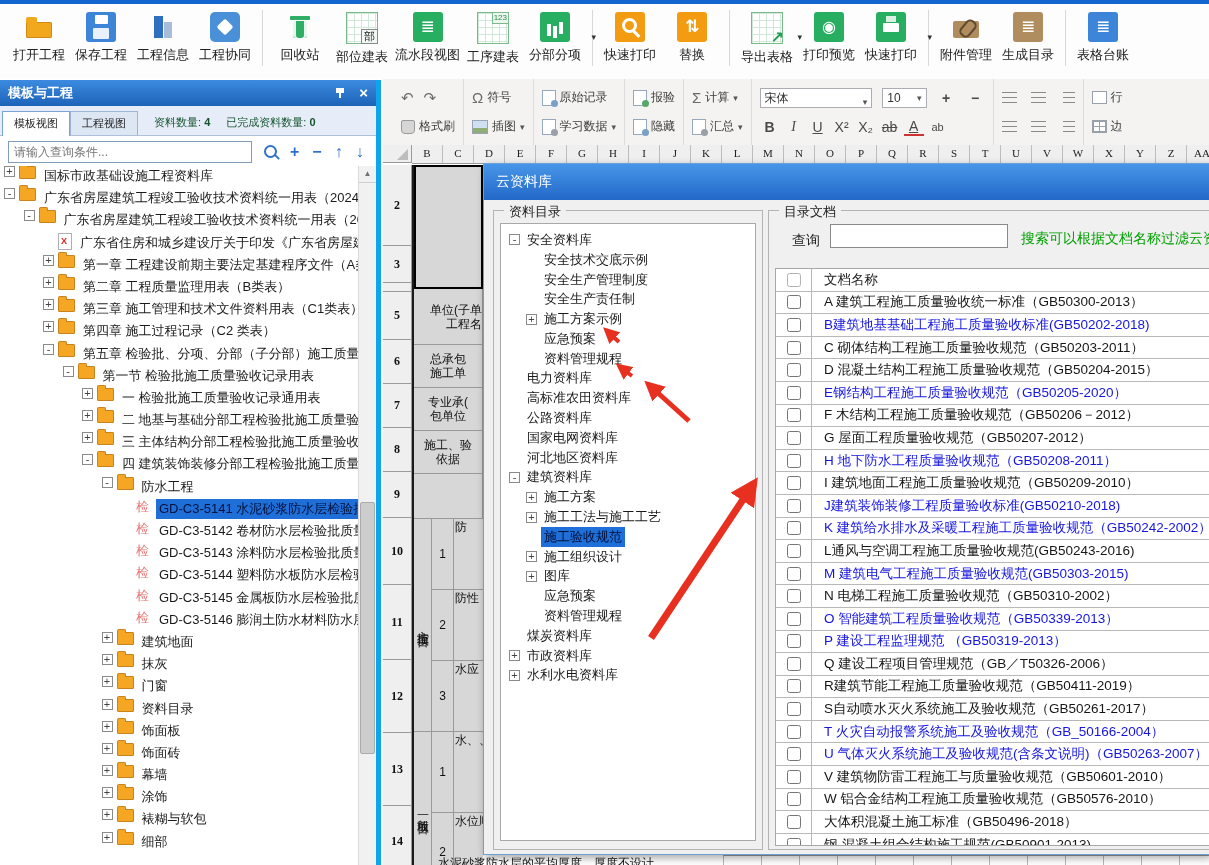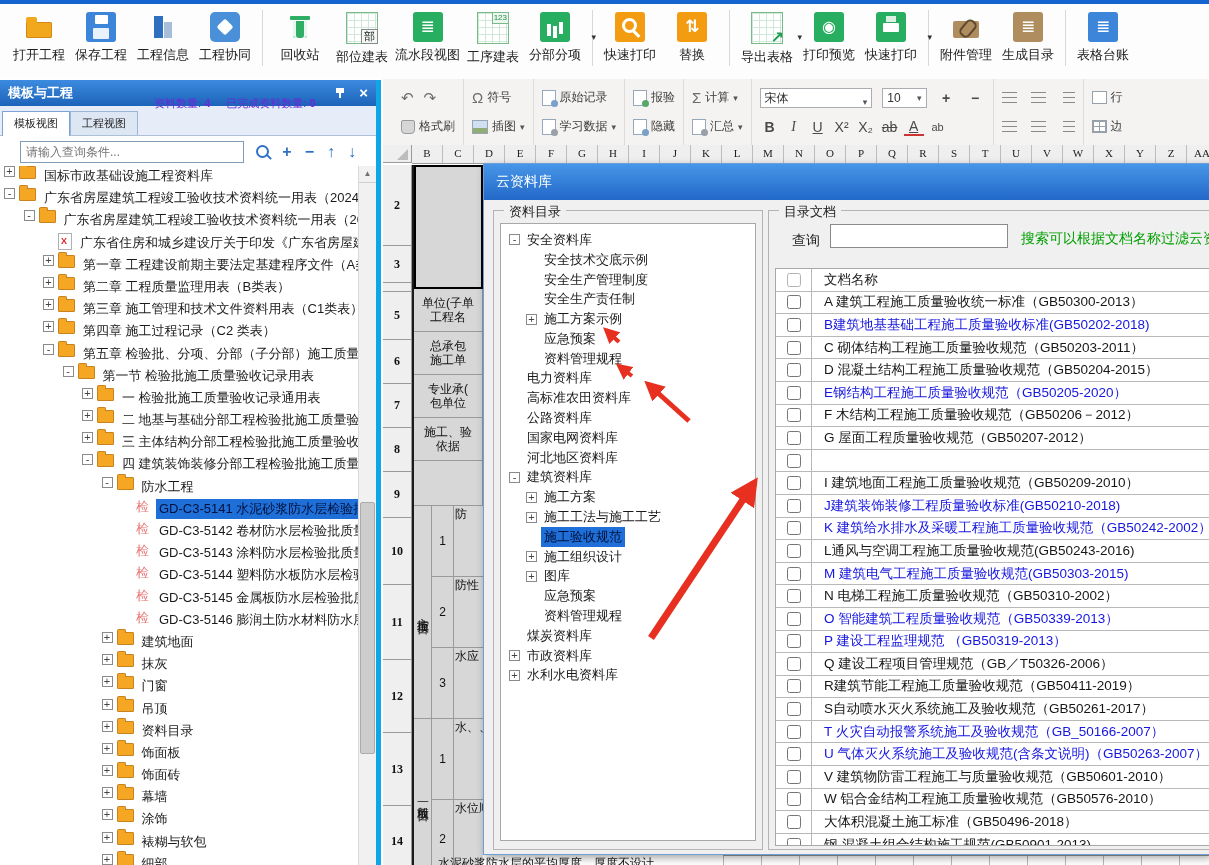--- a/index.html
+++ b/index.html
@@ -72,23 +72,23 @@
   #left-panel{position:absolute;left:0;top:80px;width:381px;bottom:0;background:#fff;border-right:5px solid #0ea5e9;box-sizing:border-box;}
   .lp-title{height:26px;background:linear-gradient(#3C8BE0,#1C63B8);color:#fff;font-size:13px;font-weight:bold;display:flex;align-items:center;padding:0 8px;}
   .lp-title-sp{flex:1;}
   .pin-ic{width:10px;height:12px;position:relative;margin-right:14px;cursor:pointer;}
   .pin-ic::before{content:"";position:absolute;left:1px;top:1px;width:8px;height:5px;background:#fff;}
   .pin-ic::after{content:"";position:absolute;left:4px;top:6px;width:2px;height:5px;background:#fff;}
   .close-ic{color:#fff;font-size:15px;font-weight:bold;line-height:14px;cursor:pointer;}
   .lp-tabs{height:29px;background:#e6edf8;display:flex;align-items:flex-end;border-bottom:1px solid #aebfd8;font-size:11px;padding-left:2px;}
   .lp-tab{padding:4px 11px;border:1px solid #9db6d6;border-bottom:none;background:#dde7f4;color:#222;cursor:pointer;white-space:nowrap;}
   .lp-tab.active{background:#fff;border-color:#7ba3d4;position:relative;top:1px;padding-bottom:5px;}
-  .lp-count{margin-left:16px;color:#6d28d9;padding-bottom:24px;white-space:nowrap;}
+  .lp-count{margin-left:16px;color:#14532d;padding-bottom:5px;white-space:nowrap;}
   .lp-count b{font-weight:bold;}
-  .lp-search{height:31px;display:flex;align-items:center;padding:0 20px;}
+  .lp-search{height:31px;display:flex;align-items:center;padding:0 8px;}
   .lp-search input{width:232px;height:20px;border:1px solid #7F9DB9;font-size:12px;padding:0 5px;color:#444;outline:none;}
   .srch-icons{display:flex;align-items:center;gap:13px;margin-left:12px;color:#2F71C8;font-size:16px;font-weight:bold;}
   .mag{width:9px;height:9px;border:2px solid #2F71C8;border-radius:50%;position:relative;display:inline-block;}
   .mag::after{content:"";position:absolute;width:2px;height:6px;background:#2F71C8;transform:rotate(-45deg);right:-3px;bottom:-4px;}
   #lp-tree{position:absolute;left:0;top:86px;right:17px;bottom:0;overflow:hidden;font-size:13px;color:#1a1a1a;}
   .t-row{height:22.2px;display:flex;align-items:flex-start;white-space:nowrap;cursor:pointer;}
   .t-sp{flex:none;height:1px;}
   .st{flex:none;width:11px;height:11px;border:1px solid #8a8a8a;background:#fff;font-size:11px;line-height:9px;text-align:center;color:#444;margin-right:4px;box-sizing:border-box;cursor:pointer;}
   .st.v-plus::before{content:"+";}
   .st.v-minus::before{content:"-";}
@@ -420,21 +420,21 @@
       <div class="rh" style="height:43px;">8</div>
       <div class="rh" style="height:45px;">9</div>
       <div class="rh" style="height:66px;">10</div>
       <div class="rh" style="height:74px;">11</div>
       <div class="rh" style="height:72px;">12</div>
       <div class="rh" style="height:72px;">13</div>
       <div class="rh" style="height:71px;">14</div>
     </div>
     <div id="sh-bcol">
       <div class="bc selcell" style="height:124px;"></div>
-      <div class="bc" style="height:43px;">
+      <div class="bc" style="height:56px;align-items:flex-end;">
           <span>单位(子单</span>
           <span>工程名</span>
         </div>
       <div class="bc" style="height:43px;">
           <span>总承包</span>
           <span>施工单</span>
         </div>
       <div class="bc" style="height:43px;">
           <span>专业承(</span>
           <span>包单位</span>
@@ -642,26 +642,20 @@
           <span class="t-sp" style="width: 101.5px;"></span>
           <span class="st v-plus"></span>
           <span class="ti v-folder"></span>
           <span class="tl">抹灰</span>
         </div>
         <div class="t-row">
           <span class="t-sp" style="width: 101.5px;"></span>
           <span class="st v-plus"></span>
           <span class="ti v-folder"></span>
           <span class="tl">门窗</span>
-        </div>
-        <div class="t-row">
-          <span class="t-sp" style="width: 101.5px;"></span>
-          <span class="st v-plus"></span>
-          <span class="ti v-folder"></span>
-          <span class="tl">吊顶</span>
         </div>
         <div class="t-row">
           <span class="t-sp" style="width: 101.5px;"></span>
           <span class="st v-plus"></span>
           <span class="ti v-folder"></span>
           <span class="tl">资料目录</span>
         </div>
         <div class="t-row">
           <span class="t-sp" style="width: 101.5px;"></span>
           <span class="st v-plus"></span>
@@ -885,20 +879,21 @@
             <div class="doc-row">
               <span class="doc-cb">
                 <input type="checkbox" style="">
               </span>
               <span class="doc-tx v-black">G 屋面工程质量验收规范（GB50207-2012）</span>
             </div>
             <div class="doc-row">
               <span class="doc-cb">
                 <input type="checkbox" style="">
               </span>
+              <span class="doc-tx v-blue">H 地下防水工程质量验收规范（GB50208-2011）</span>
             </div>
             <div class="doc-row">
               <span class="doc-cb">
                 <input type="checkbox" style="">
               </span>
               <span class="doc-tx v-black">I 建筑地面工程施工质量验收规范（GB50209-2010）</span>
             </div>
             <div class="doc-row">
               <span class="doc-cb">
                 <input type="checkbox" style="">
@@ -956,21 +951,21 @@
             <div class="doc-row">
               <span class="doc-cb">
                 <input type="checkbox" style="">
               </span>
               <span class="doc-tx v-black">S自动喷水灭火系统施工及验收规范（GB50261-2017）</span>
             </div>
             <div class="doc-row">
               <span class="doc-cb">
                 <input type="checkbox" style="">
               </span>
-              <span class="doc-tx v-blue">T 火灾自动报警系统施工及验收规范（GB_50166-2007）</span>
+              <span class="doc-tx v-blue">T 火灾自动报警系统施工及验收规范（GB_50166-2004）</span>
             </div>
             <div class="doc-row">
               <span class="doc-cb">
                 <input type="checkbox" style="">
               </span>
               <span class="doc-tx v-blue">U 气体灭火系统施工及验收规范(含条文说明)（GB50263-2007）</span>
             </div>
             <div class="doc-row">
               <span class="doc-cb">
                 <input type="checkbox" style="">

